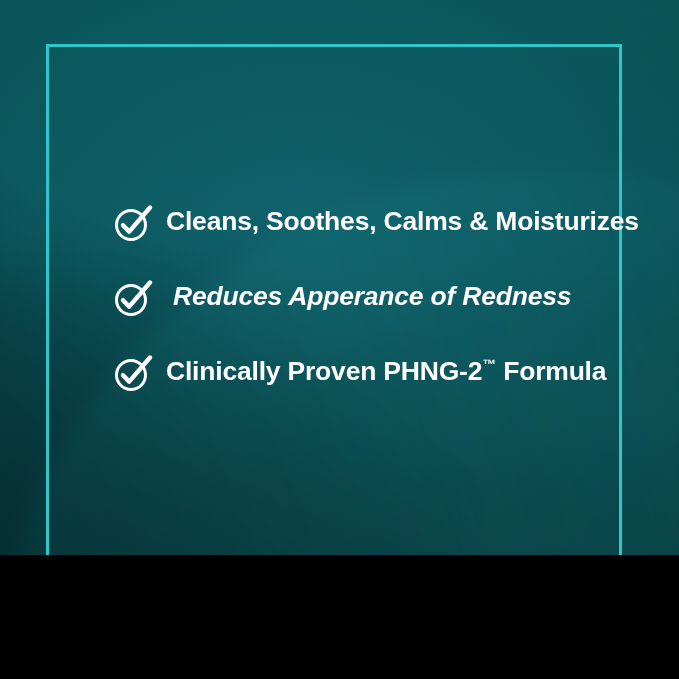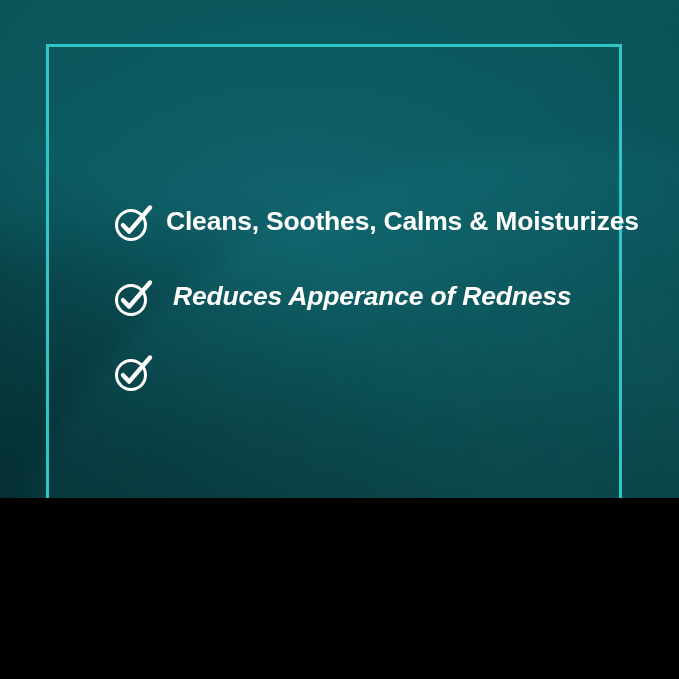--- a/index.html
+++ b/index.html
@@ -3,21 +3,21 @@
 <meta charset="utf-8">
 <style>
   html, body {
     margin: 0;
     padding: 0;
     background: #000;
   }
   #stage {
     position: relative;
     width: 679px;
-    height: 498px;
+    height: 555px;
     overflow: hidden;
     font-family: "Liberation Sans", sans-serif;
     
     background: #1d4ed8;
   }
 
   
   .bg-layer {
     position: absolute;
     inset: 0;
@@ -159,16 +159,17 @@
     </div>
 
 
     <div class="benefit-row">
       <span class="check-icon">
         <svg width="44" height="44" viewBox="0 0 44 44" aria-hidden="true">
           <circle cx="19" cy="25" r="14.5" fill="none" stroke="#ffffff" stroke-width="3"></circle>
           <path d="M11 25.2 L17.2 31.6 L38 7.5" fill="none" stroke="#ffffff" stroke-width="4.4" stroke-linecap="round" stroke-linejoin="round"></path>
         </svg>
       </span>
+      <span class="benefit-text"><span>Clinically Proven PHNG-2</span><span class="tm">™</span><span> Formula</span></span>
     </div>
 
   </div>
 </div>
 
 </body></html>

